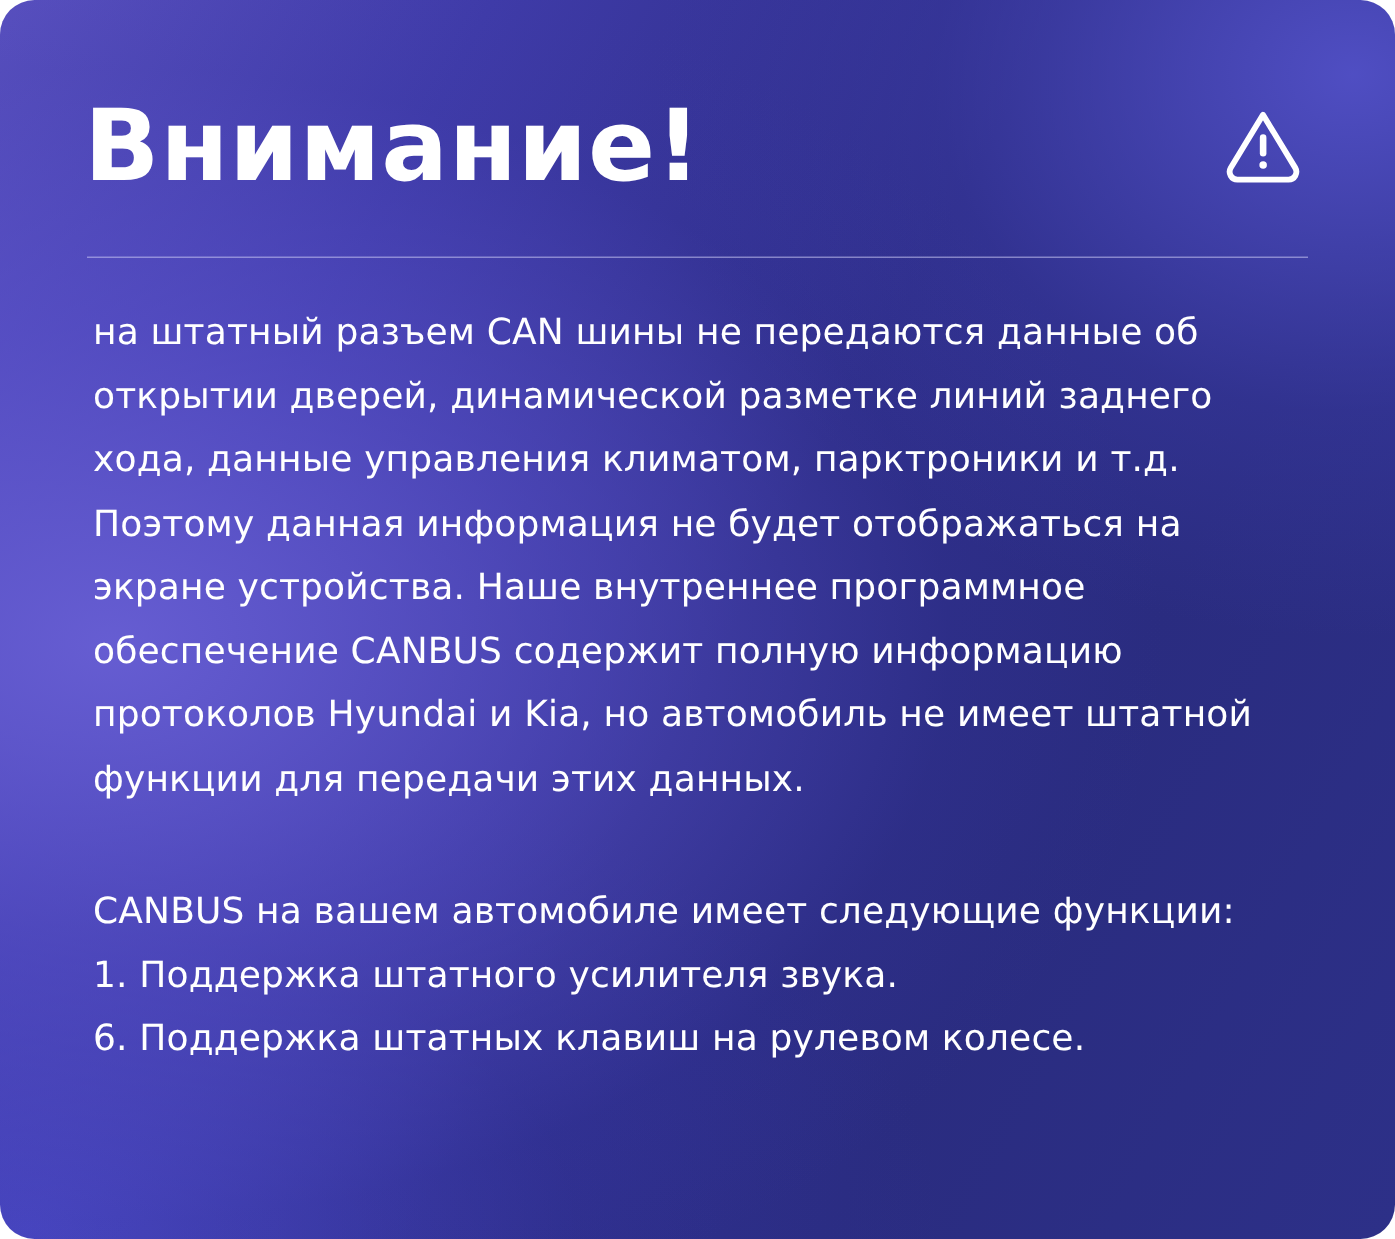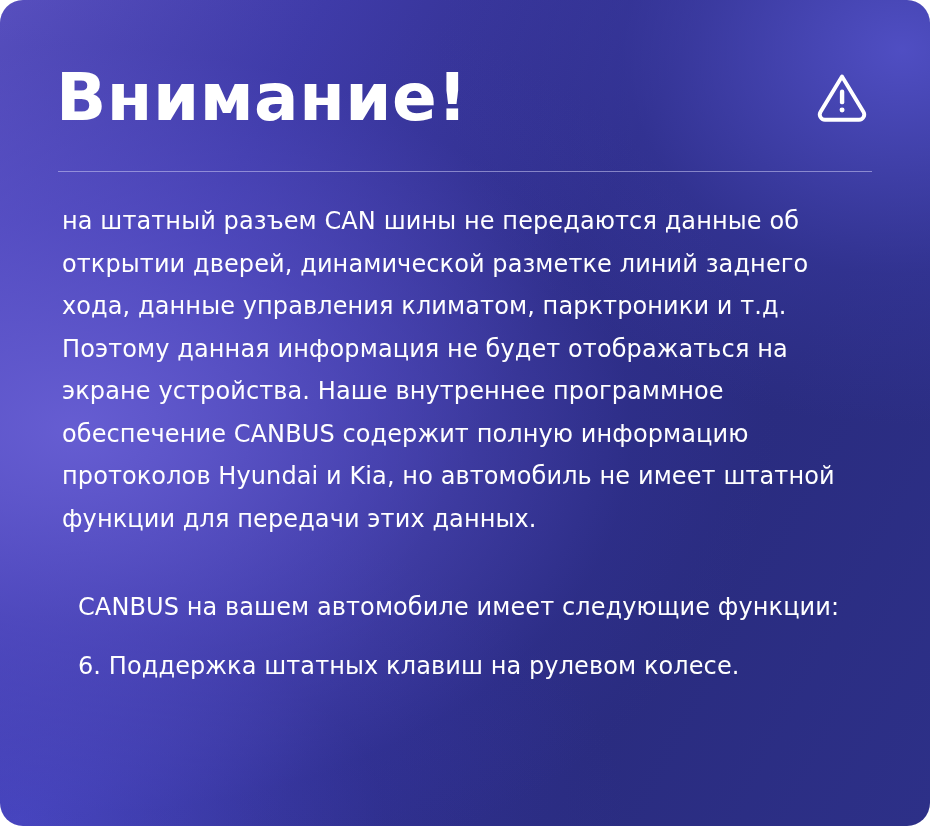--- a/index.html
+++ b/index.html
@@ -90,21 +90,21 @@
 
   #intro-paragraph {
     max-width: 830px;
   }
 
   #functions-block {
     margin-top: 46px;
   }
 
   .list-line {
-    margin: 16px;
+    margin: 0;
     white-space: nowrap;
   }
 
   .list-line + .list-line { margin-top: 0; }
 </style>
 </head>
 <body>
 
 <div id="banner">
 
@@ -119,17 +119,18 @@
   </div>
 
   <div id="divider"></div>
 
   <div id="content">
 
     <p class="para" id="intro-paragraph">на штатный разъем CAN шины не передаются данные об открытии дверей, динамической разметке линий заднего хода, данные управления климатом, парктроники и т.д. Поэтому данная информация не будет отображаться на экране устройства. Наше внутреннее программное обеспечение CANBUS содержит полную информацию протоколов Hyundai и Kia, но автомобиль не имеет штатной функции для передачи этих данных.</p>
 
     <div id="functions-block">
       <p class="para list-line">CANBUS на вашем автомобиле имеет следующие функции:</p>
+      <p class="para list-line">1. Поддержка штатного усилителя звука.</p>
       <p class="para list-line">6. Поддержка штатных клавиш на рулевом колесе.</p>
     </div>
 
   </div>
 </div>
 
 </body></html>

